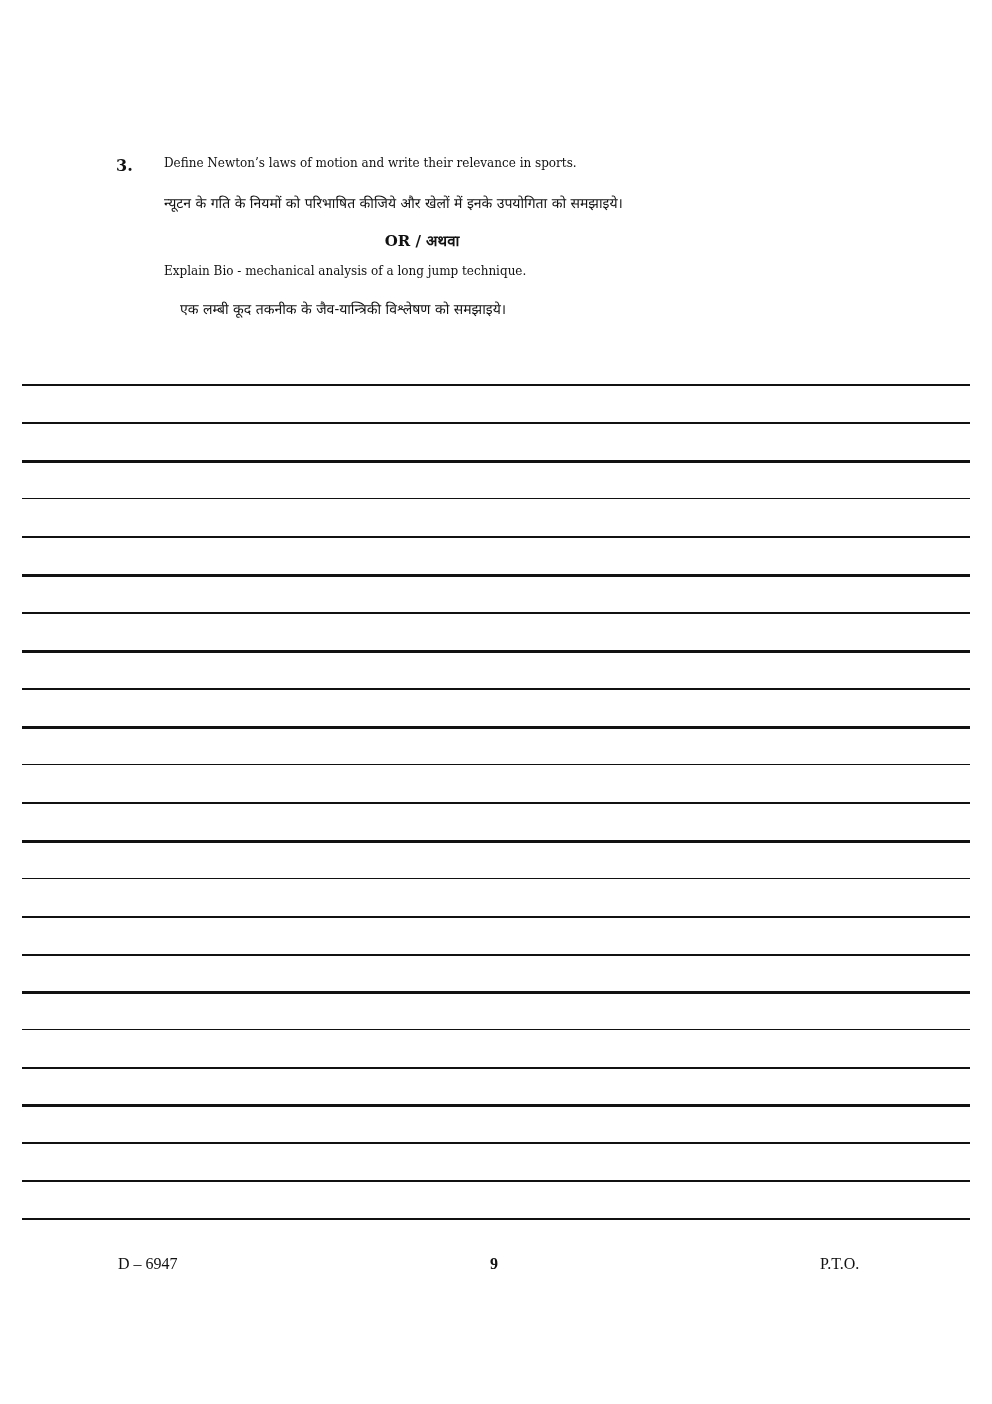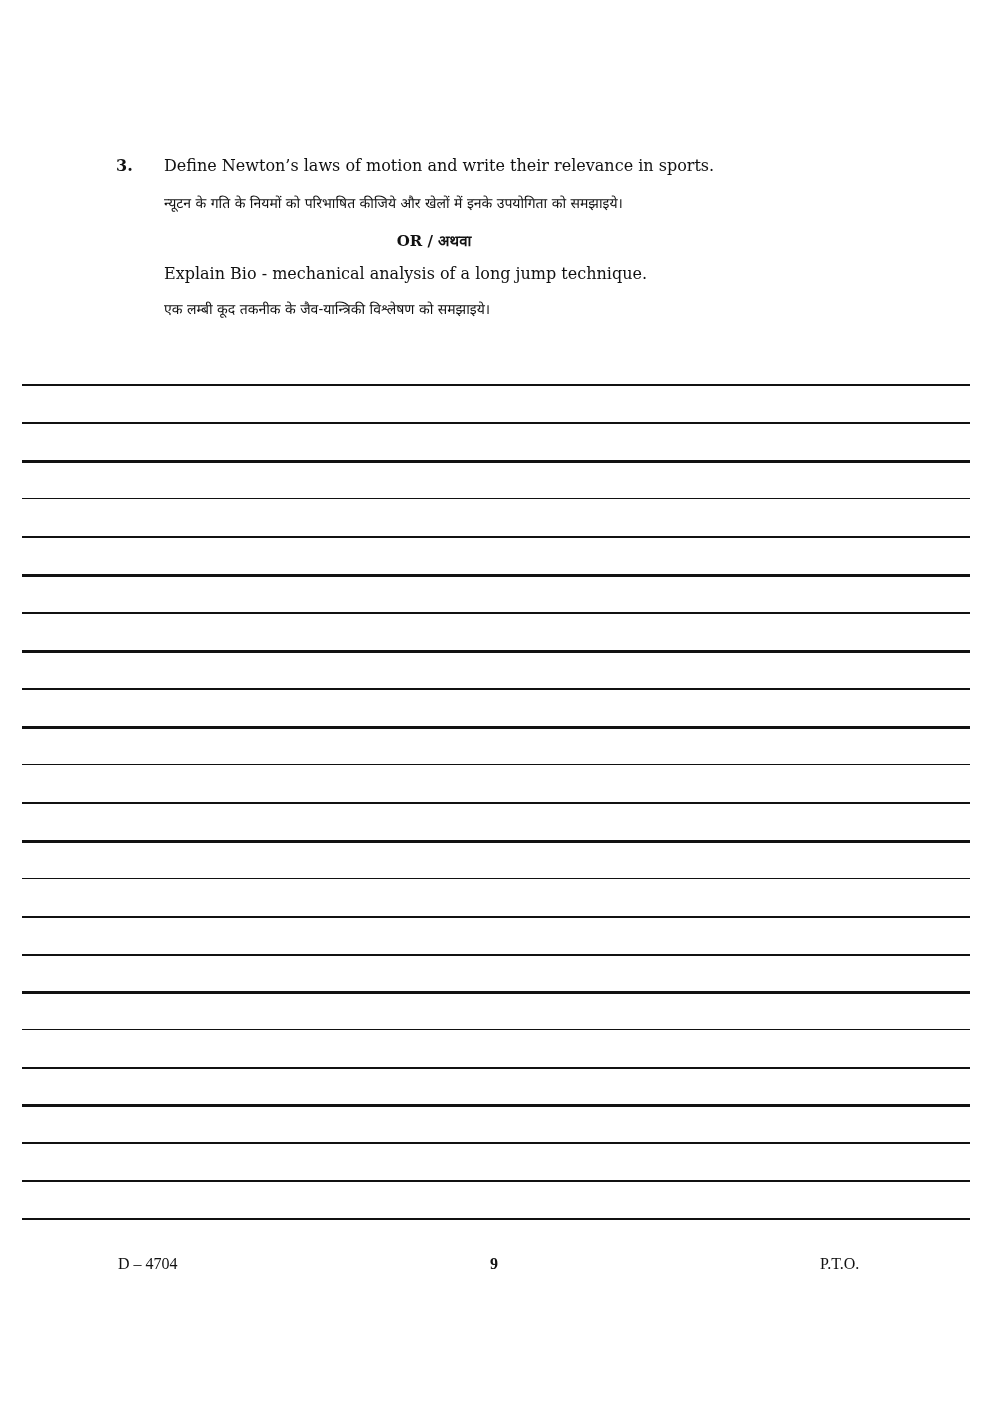--- a/index.html
+++ b/index.html
@@ -18,38 +18,38 @@
     .q-num {
       position: absolute;
       left: 116px;
       top: 156px;
       font-size: 16px;
       font-weight: bold;
     }
     .line-text {
       position: absolute;
       left: 164px;
-      font-size: 16px;
+      font-size: 12px;
       white-space: nowrap;
     }
     .en1 { top: 156px; }
     .hi1 { top: 193px; font-size: 14px; text-align: right; }
     .or  {
       position: absolute;
       top: 230px;
       left: 0;
       width: 844px;
       text-align: center;
       font-size: 15px;
       font-weight: bold;
-      padding-left: 12px;
+      padding-left: 0;
     }
     .or span { display: inline-block; margin-left: 0; }
     .en2 { top: 264px; }
-    .hi2 { top: 299px; font-size: 14px; }
+    .hi2 { top: 299px; font-size: 14px; margin-left: 16px; }
 
     .rule {
       position: absolute;
       left: 22px;
       width: 948px;
       background: #111111;
     }
 
     .footer {
       position: absolute;
@@ -93,16 +93,16 @@
   <div class="rule" style="top:991px;height:3px"></div>
   <div class="rule" style="top:1029px;height:1px"></div>
   <div class="rule" style="top:1067px;height:2px"></div>
   <div class="rule" style="top:1104px;height:3px"></div>
   <div class="rule" style="top:1142px;height:2px"></div>
   <div class="rule" style="top:1180px;height:2px"></div>
   <div class="rule" style="top:1218px;height:2px"></div>
 </div>
 
 <div>
-  <div class="footer f-left">D – 4704</div>
+  <div class="footer f-left">D – 6947</div>
   <div class="footer f-center">9</div>
   <div class="footer f-right">P.T.O.</div>
 </div>
 
 </body></html>

